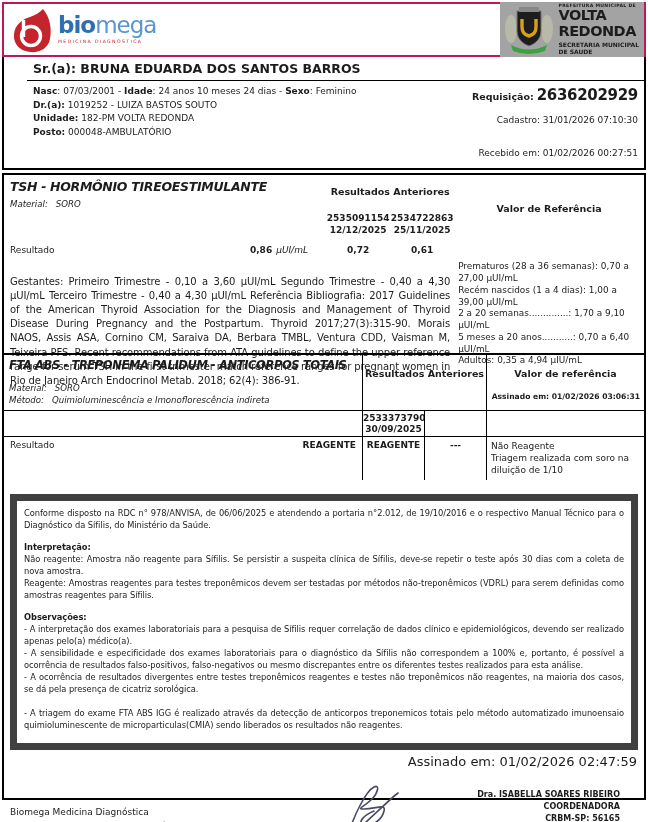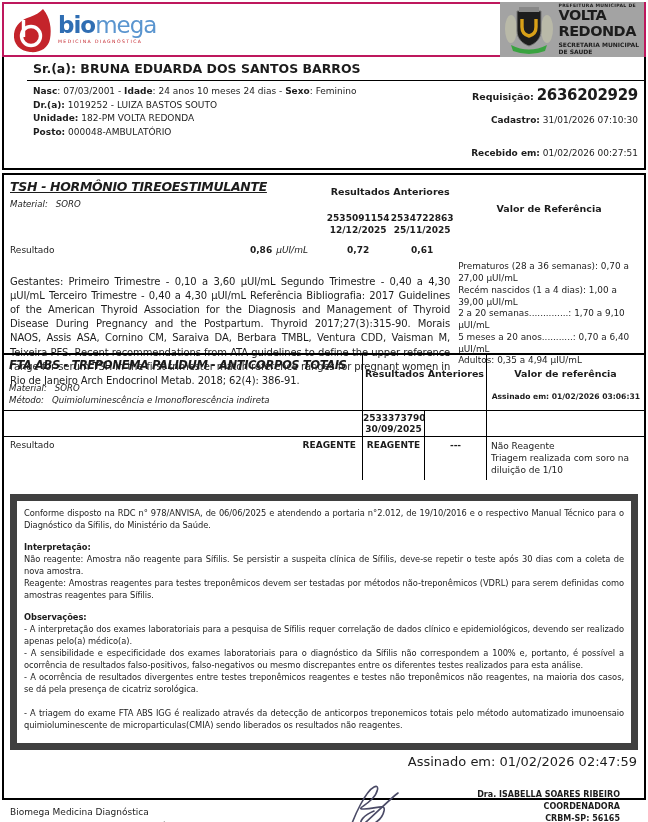--- a/index.html
+++ b/index.html
@@ -37,30 +37,30 @@
   }
   .patient-details { display:flex; padding:4px 6px 8px; }
   .pd-left { flex:1; line-height:1.5; }
   .pd-left b { font-weight:bold; }
   .pd-right { width:265px; text-align:right; }
   .req-line { margin-top:1px; }
   .req-label { font-size:9.5px; font-weight:bold; }
   .req-value { font-size:15px; font-weight:bold; letter-spacing:-.3px; }
   .cad-line { margin-top:9px; }
   .rec-line { margin-top:22px; }
-  .pd-right b { font-weight:bold; }
+  .pd-right b { font-weight:normal; }
 
   .gap { height:3px; }
 
   
   .tsh-box { border:2px solid #000; border-bottom:none; padding:4px 4px 2px 6px; height:180px; }
   .tsh-main { display:flex; }
   .tsh-left { width:447px; }
   .tsh-grid { display:grid; grid-template-columns:1fr 46px 54px 64px 64px; }
-  .exam-title { font-size:12.5px; font-weight:bold; font-style:italic; letter-spacing:-.3px; grid-column:1/4;text-decoration:underline; }
+  .exam-title { font-size:12.5px; font-weight:bold; font-style:italic; letter-spacing:-.3px; grid-column:1/4; }
   .anteriores-hd { grid-column:4/6; text-align:center; font-weight:bold; font-size:9.5px; padding-top:7px; }
   .mat-row { grid-column:1/4; font-style:italic; font-size:8.6px; margin-top:1px; }
   .mat-row .lbl { margin-right:8px; }
   .ids-cell { text-align:center; font-weight:bold; margin-top:15px; line-height:1.25; }
   .res-row { display:grid; grid-template-columns:1fr 46px 54px 64px 64px; margin-top:9px; align-items:baseline; }
   .res-label { }
   .res-value { font-weight:bold; text-align:right; }
   .res-unit { font-style:italic; padding-left:4px; }
   .res-ant { font-weight:bold; text-align:center; }
   .gestantes { font-size:10px; margin-top:18px; text-align:justify; line-height:1.42; letter-spacing:-.1px; padding-right:4px; }

